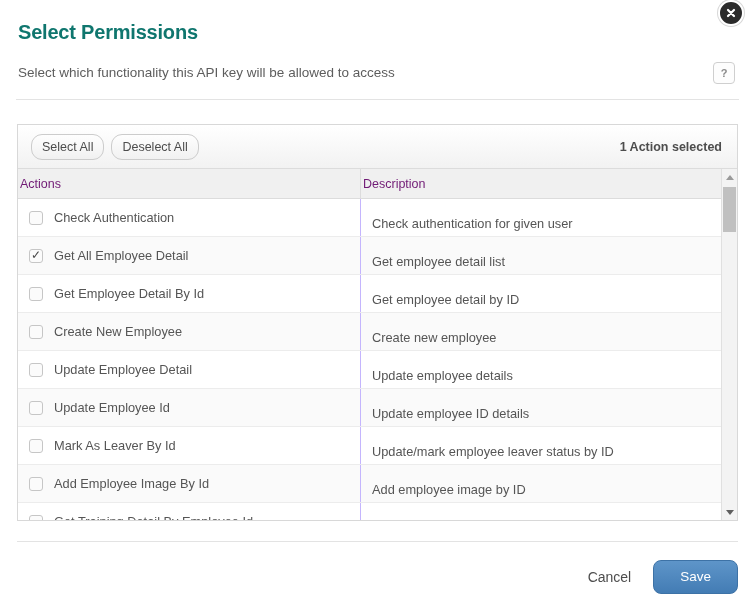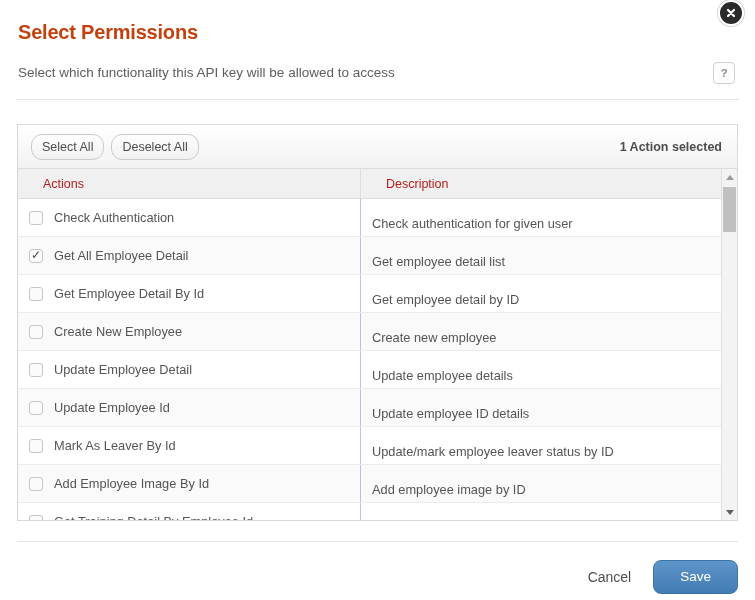--- a/index.html
+++ b/index.html
@@ -18,21 +18,21 @@
   }
 
   
   .modal-header {
     position: relative;
     padding: 18px 18px 0 18px;
   }
   .modal-title {
     font-size: 20px;
     font-weight: bold;
-    color: #c2410c;
+    color: #0f766e;
     letter-spacing: -0.2px;
     margin: 0;
     line-height: 28px;
   }
   .modal-subtitle-row {
     display: flex;
     align-items: center;
     justify-content: space-between;
     margin-top: 16px;
   }
@@ -135,24 +135,24 @@
   }
   .table-head {
     display: flex;
     height: 30px;
     background: #f0f0f0;
     border-bottom: 1px solid #dcdcdc;
     box-sizing: border-box;
   }
   .th {
     font-size: 12.5px;
-    color: #b91c1c;
-    display: flex;
-    align-items: center;
-    padding-left: 25px;
+    color: #701a75;
+    display: flex;
+    align-items: center;
+    padding-left: 2px;
     box-sizing: border-box;
   }
   .col-actions { width: 343px; border-right: 1px solid #dcdcdc; }
   .col-desc    { flex: 1; }
 
   .rows-viewport {
     position: relative;
     height: 321px;
     overflow: hidden;
   }

